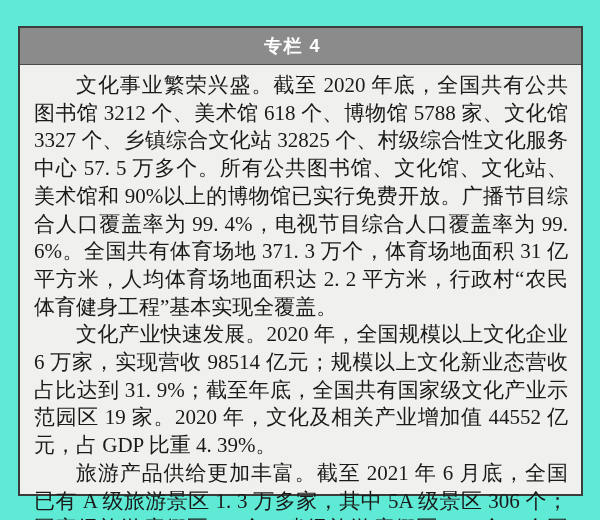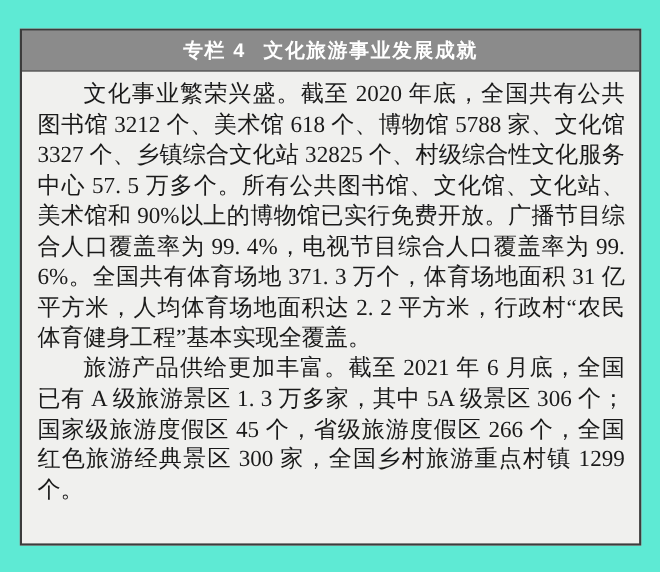--- a/index.html
+++ b/index.html
@@ -58,20 +58,20 @@
     text-indent: 2em;
   }
 </style>
 </head>
 <body>
 
 <div class="page">
   <div class="panel">
     <div class="panel-header">
       <span class="hdr-label">专栏 4</span>
-      <span class="hdr-title">文化旅游事业发展成就</span>
     </div>
     <div class="panel-body">
       <p>文化事业繁荣兴盛。截至 2020 年底，全国共有公共图书馆 3212 个、美术馆 618 个、博物馆 5788 家、文化馆 3327 个、乡镇综合文化站 32825 个、村级综合性文化服务中心 57. 5 万多个。所有公共图书馆、文化馆、文化站、美术馆和 90%以上的博物馆已实行免费开放。广播节目综合人口覆盖率为 99. 4%，电视节目综合人口覆盖率为 99. 6%。全国共有体育场地 371. 3 万个，体育场地面积 31 亿平方米，人均体育场地面积达 2. 2 平方米，行政村“农民体育健身工程”基本实现全覆盖。</p>
+      <p>文化产业快速发展。2020 年，全国规模以上文化企业 6 万家，实现营收 98514 亿元；规模以上文化新业态营收占比达到 31. 9%；截至年底，全国共有国家级文化产业示范园区 19 家。2020 年，文化及相关产业增加值 44552 亿元，占 GDP 比重 4. 39%。</p>
       <p>旅游产品供给更加丰富。截至 2021 年 6 月底，全国已有 A 级旅游景区 1. 3 万多家，其中 5A 级景区 306 个；国家级旅游度假区 45 个，省级旅游度假区 266 个，全国红色旅游经典景区 300 家，全国乡村旅游重点村镇 1299 个。</p>
     </div>
   </div>
 </div>
 
 </body></html>

